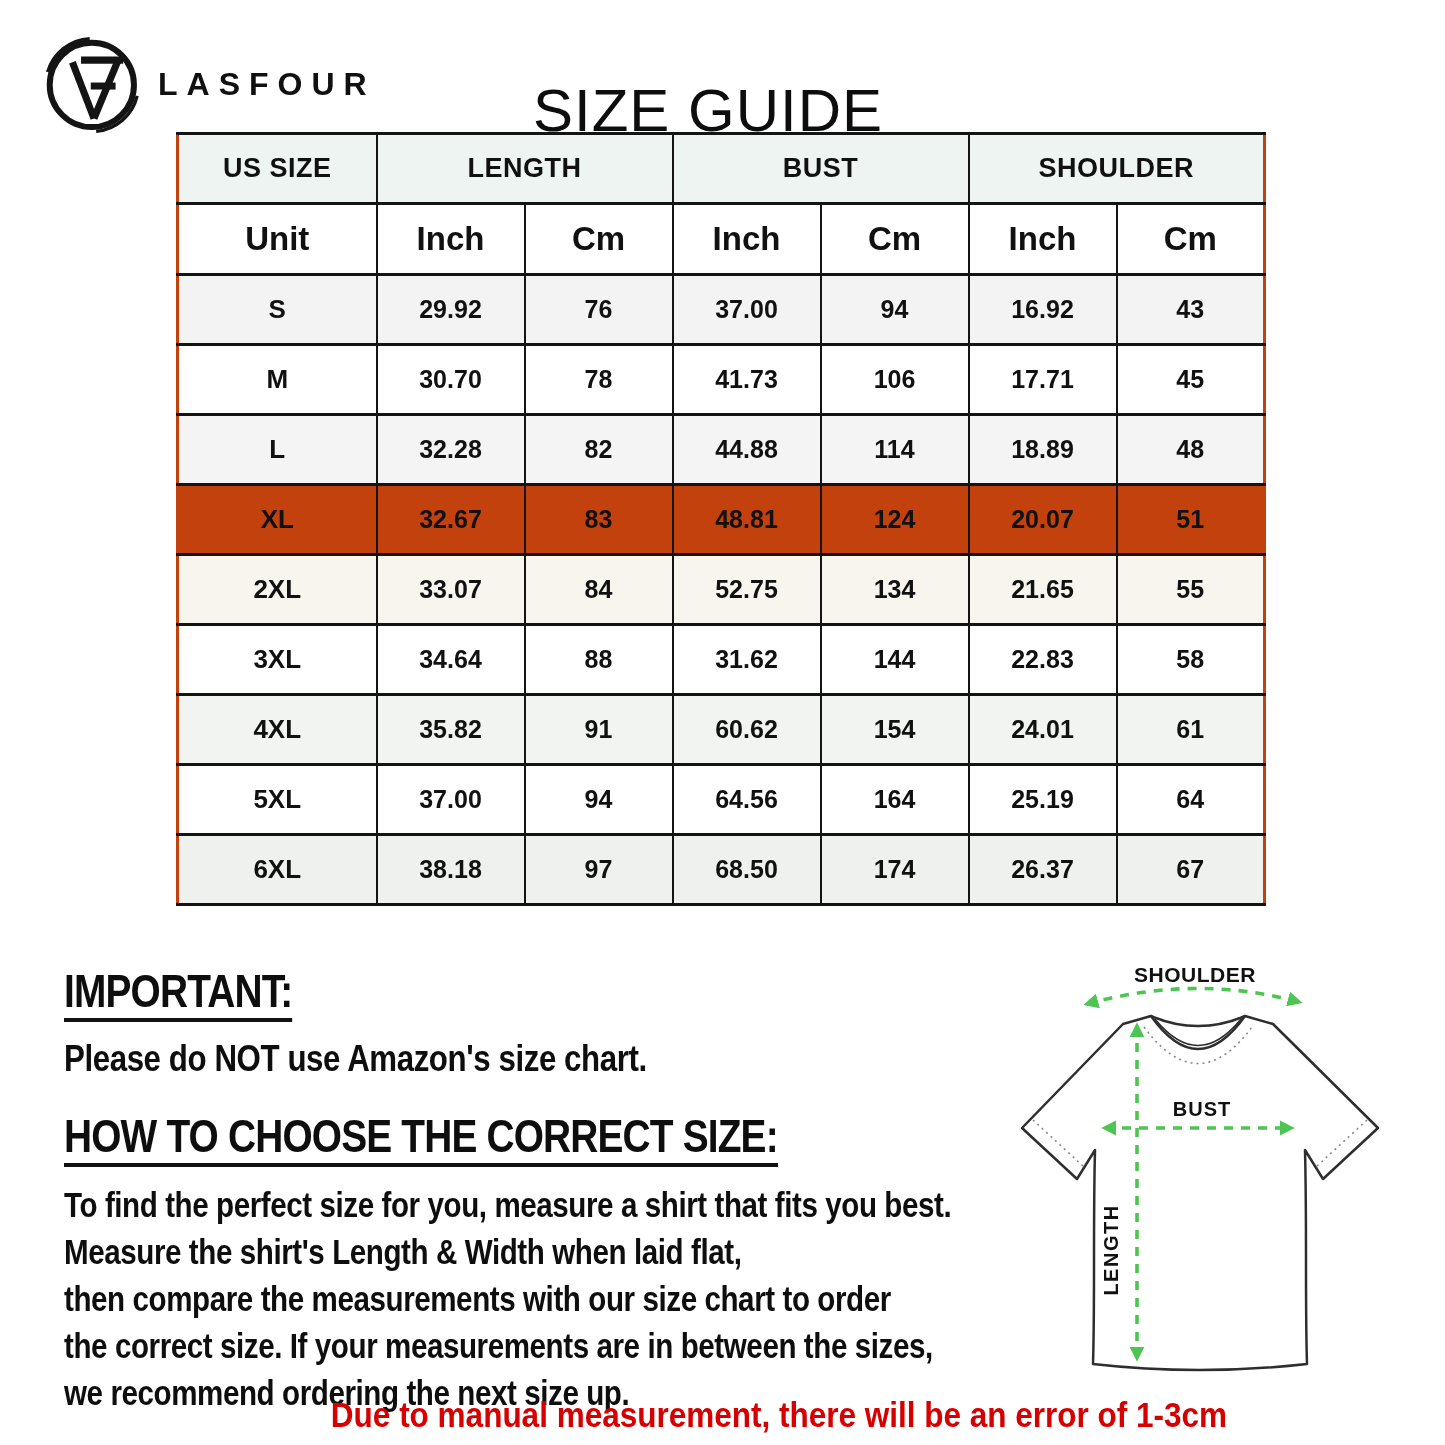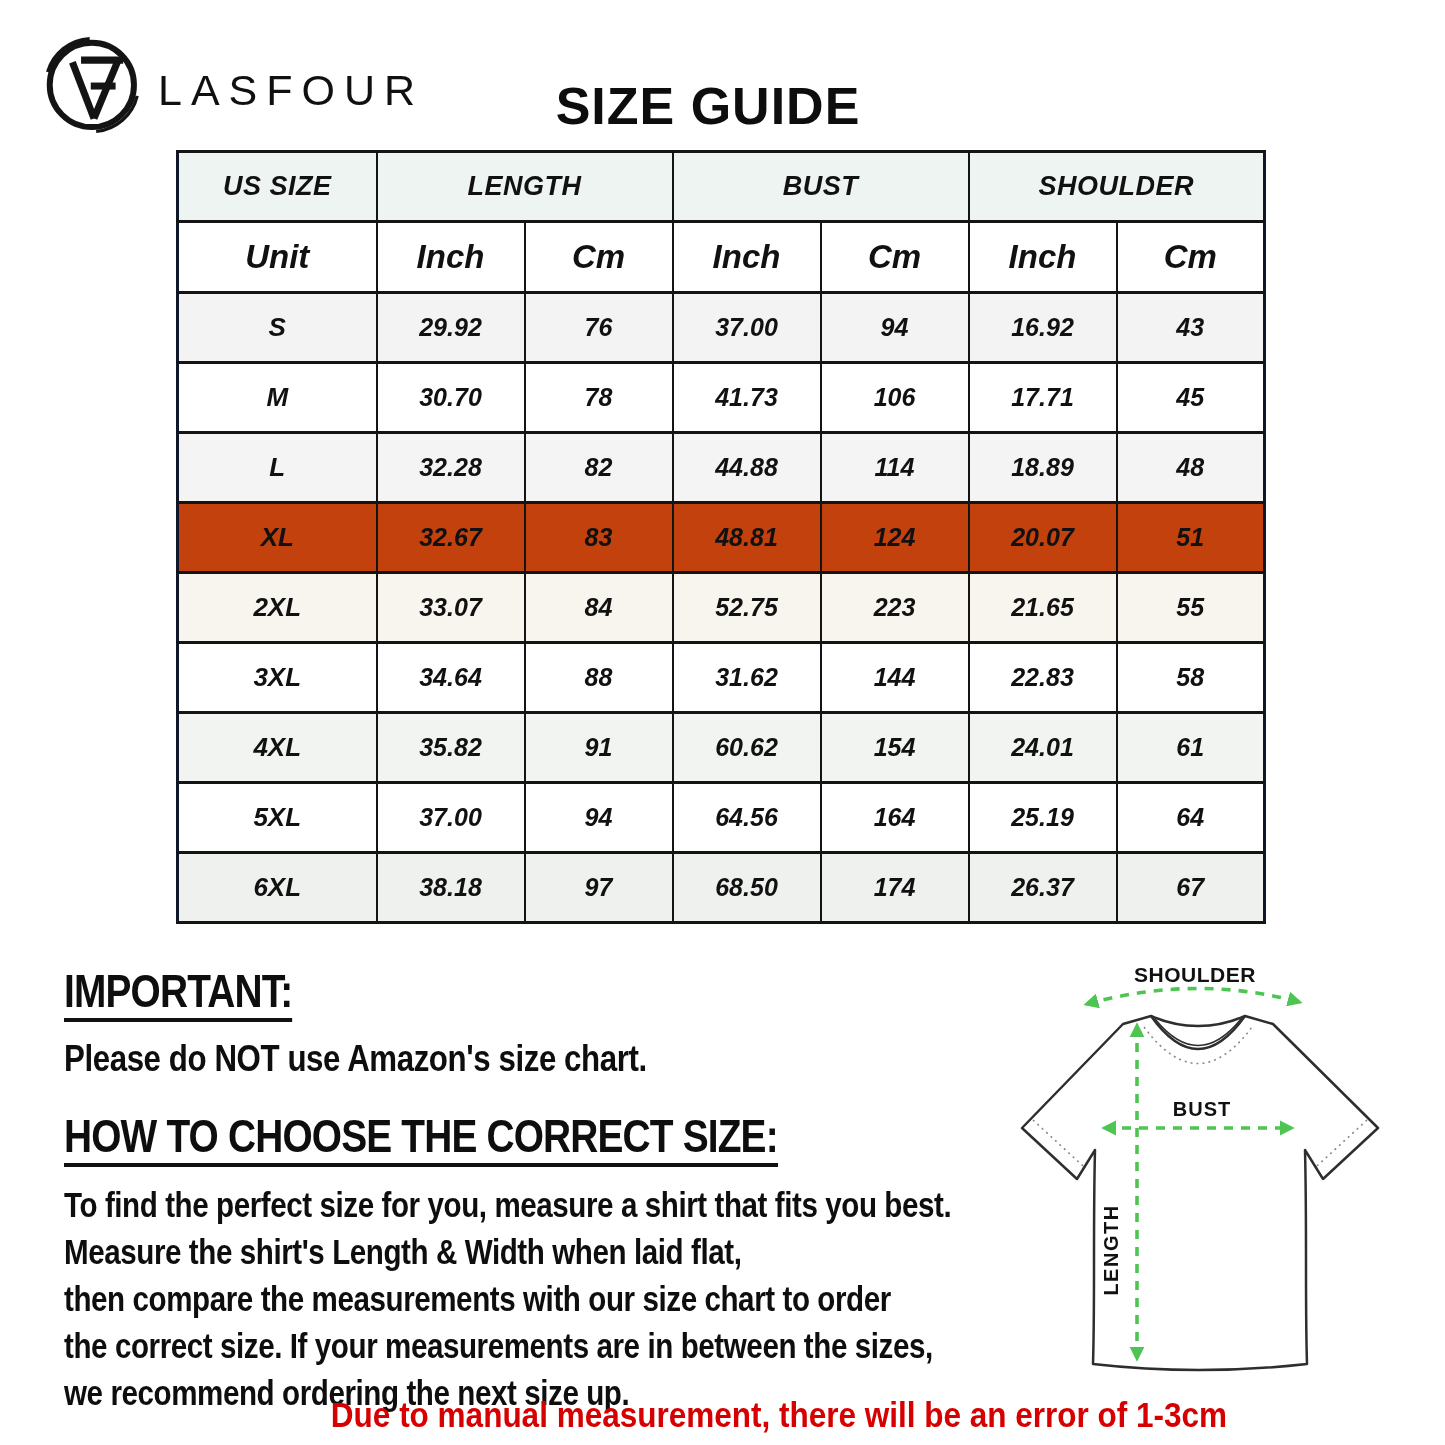--- a/index.html
+++ b/index.html
@@ -3,33 +3,32 @@
 <meta charset="utf-8">
 <style>
   html,body{margin:0;padding:0;background:#ffffff;}
   .page{
     position:relative;width:1445px;height:1445px;background:#ffffff;overflow:hidden;
     font-family:"Liberation Sans","DejaVu Sans",sans-serif;color:#141414;
   }
   
   .logo{position:absolute;left:40px;top:28px;width:108px;height:115px;}
   .brand{
-    position:absolute;left:158px;top:66px;font-size:43px;font-weight:normal;
+    position:absolute;left:158px;top:66px;font-size:32px;font-weight:bold;
     letter-spacing:9px;color:#101010;
   }
   .title{
     position:absolute;left:708px;top:76px;transform:translateX(-50%);
-    font-size:52px;font-weight:bold;letter-spacing:1px;color:#0d0d0d;white-space:nowrap;
+    font-size:60px;font-weight:normal;letter-spacing:1px;color:#0d0d0d;white-space:nowrap;
   }
   
   table.size-table{
-    position:absolute;left:176px;top:150px;width:1087px;
+    position:absolute;left:176px;top:132px;width:1087px;
     border-collapse:collapse;table-layout:fixed;
-    border:3px solid #0f172a;
-    font-style:italic;
+    border:3px solid #c2410c;
   }
   .size-table td,.size-table th{
     border:2px solid #141414;border-top-width:3px;border-bottom-width:3px;
     text-align:center;vertical-align:middle;padding:0;
     font-weight:bold;color:#111;
   }
   .size-table thead tr.group-row{height:70px;background:#edf4f1;}
   .size-table thead tr.group-row th{font-size:27px;letter-spacing:0.5px;}
   .size-table thead tr.unit-row{height:71px;background:#ffffff;}
   .size-table thead tr.unit-row td{font-size:33px;}
@@ -152,21 +151,21 @@
           <td>48.81</td>
           <td>124</td>
           <td>20.07</td>
           <td>51</td>
         </tr>
         <tr>
           <td>2XL</td>
           <td>33.07</td>
           <td>84</td>
           <td>52.75</td>
-          <td>223</td>
+          <td>134</td>
           <td>21.65</td>
           <td>55</td>
         </tr>
         <tr>
           <td>3XL</td>
           <td>34.64</td>
           <td>88</td>
           <td>31.62</td>
           <td>144</td>
           <td>22.83</td>

